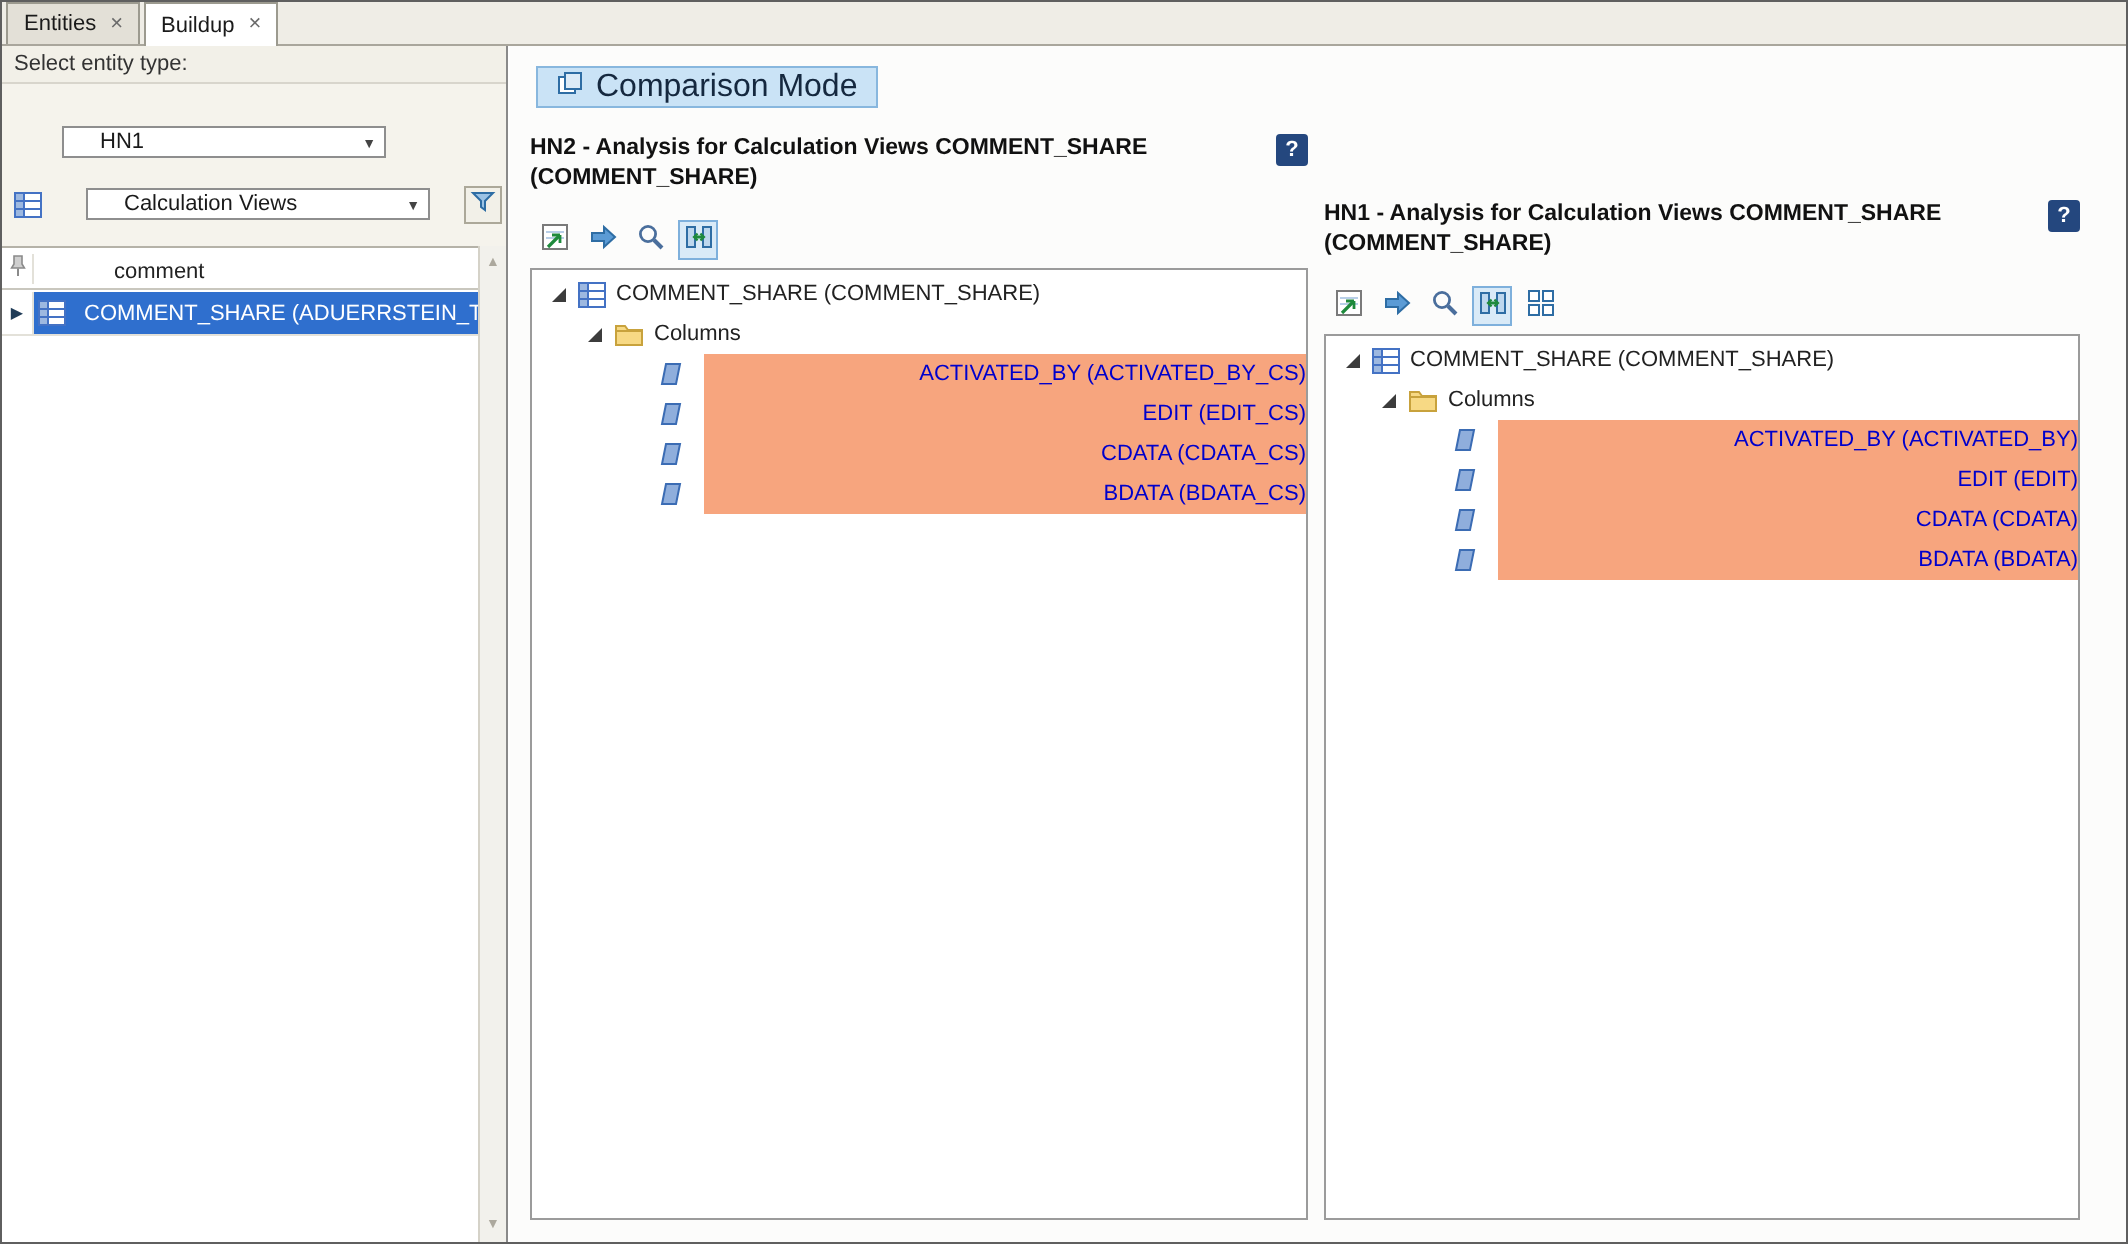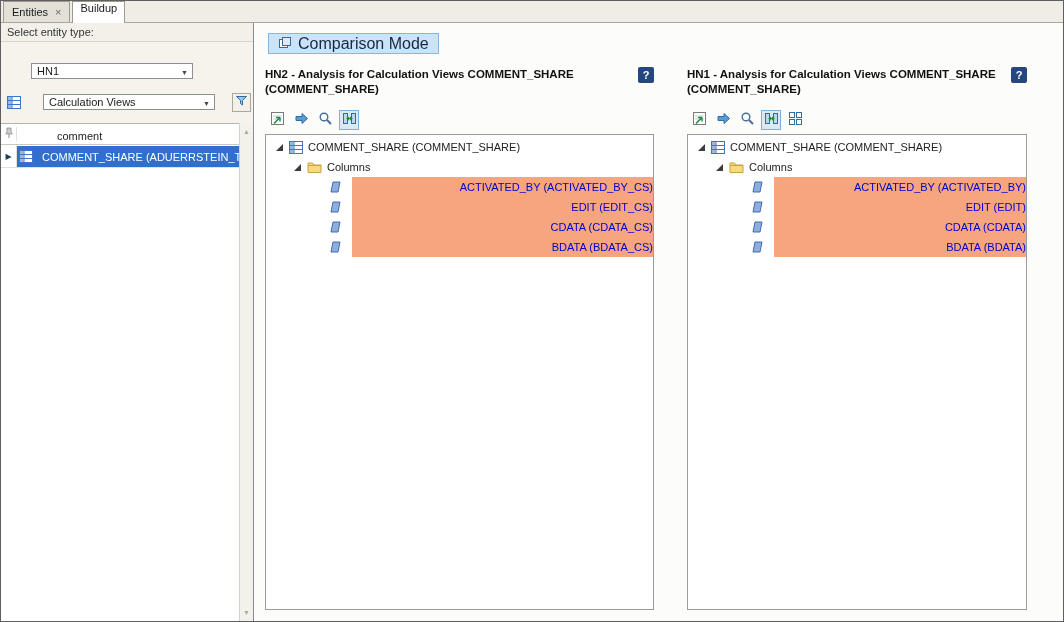--- a/index.html
+++ b/index.html
@@ -14,35 +14,35 @@
   .tabstrip {
     position:absolute; top:0; left:0; width:100%; height:22px;
     background:#EFEDE6; border-bottom:1px solid #A9A69C;
     display:flex; align-items:flex-end;
   }
   .tab {
     height:21px; margin-left:2px; padding:0 7px 0 8px;
     background:#E3E0D7; border:1px solid #9C9A8F; border-bottom:none;
     display:flex; align-items:center; gap:7px; cursor:default;
   }
-  .tab.active { background:#FFFFFF; height:22px; margin-bottom:-1px;flex-direction:column; }
+  .tab.active { background:#FFFFFF; height:22px; margin-bottom:-1px; }
   .tab-close { color:#6b6b6b; font-size:11px; line-height:1; }
 
   
   .sidebar {
     position:absolute; top:22px; left:0; width:253px; bottom:0;
     background:#F5F3EC; border-right:1px solid #8A8A8A;
   }
   .sidebar-header {
     height:19px; line-height:17px; padding:1px 6px;
     background:#F2F0E8; border-bottom:1px solid #D8D5CC; color:#333;
   }
   .combo {
     background:#fff; border:1px solid #8E8E8E; height:16px;
-    display:flex; align-items:center; padding:0 16px 0 5px; position:relative;
+    display:flex; align-items:center; padding:0 16px 0 18px; position:relative;
     white-space:nowrap; overflow:hidden;
   }
   .combo-arrow { position:absolute; right:4px; top:5px; font-size:7px; color:#444; }
   .combo-system { position:absolute; top:40px; left:30px; width:162px; }
   .combo-row { position:absolute; top:69px; left:6px; height:20px; display:flex; align-items:center; gap:17px; }
   .combo-entity { width:172px; }
   .tool-btn {
     width:19px; height:19px; border:1px solid #ACA899; background:#F2F0E8;
     display:flex; align-items:center; justify-content:center; padding:0;
   }
@@ -76,21 +76,21 @@
   .main { position:absolute; left:254px; top:22px; right:0; bottom:0; background:#FCFCFB; }
   .comparison-btn {
     position:absolute; left:13px; top:10px; height:21px;
     background:var(--comparison-button-bg,#CAE3F6); border:1px solid #88B7DE;
     display:flex; align-items:center; gap:6px; padding:0 9px;
     font-family:inherit; font-size:16px; color:#15283f;
   }
 
   .panel { position:absolute; top:44px; bottom:11px; }
   .panel-0 { left:10px; width:389px; }
-  .panel-1 { left:432px; width:340px; }
+  .panel-1 { left:407px; width:378px;margin-top:33px; }
   .panel-head { display:flex; align-items:flex-start; }
   .panel-title { flex:1; font-weight:bold; font-size:11.5px; line-height:15px; padding-right:10px; color:#111; }
   .help-icon {
     width:16px; height:16px; background:#24477E; color:#fff; font-weight:bold; font-size:11px;
     display:flex; align-items:center; justify-content:center; border-radius:2px; flex:0 0 auto;
   }
   .panel-toolbar { position:absolute; top:42px; left:2px; height:22px; display:flex; gap:4px; align-items:center; }
   .tb-btn {
     width:20px; height:20px; border:1px solid transparent; background:transparent;
     padding:0; display:flex; align-items:center; justify-content:center;

